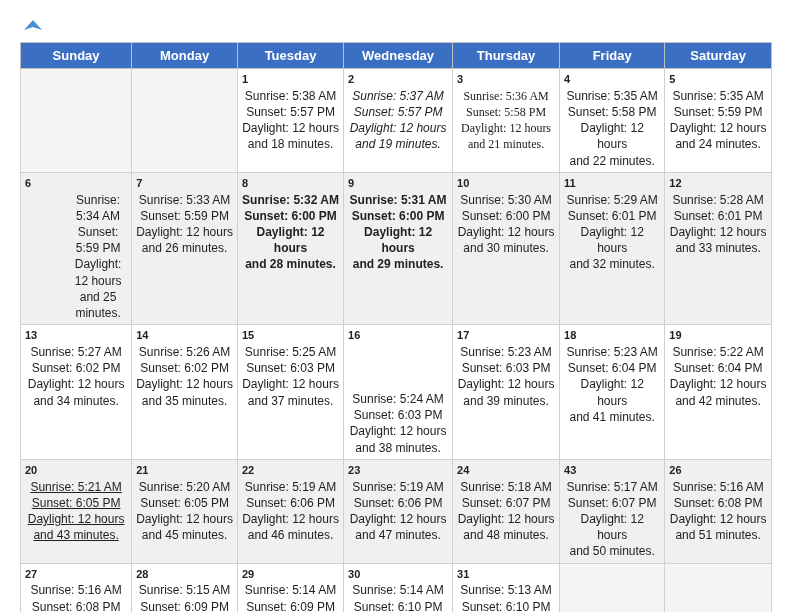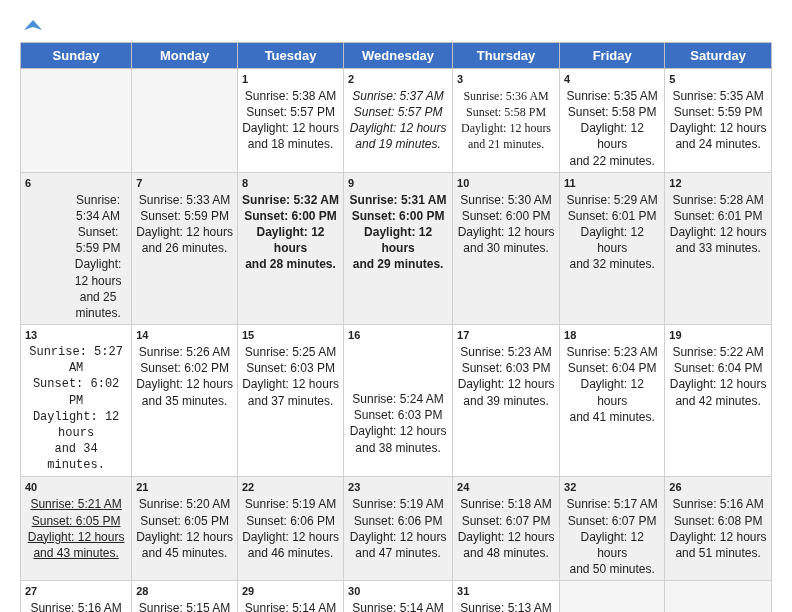--- a/index.html
+++ b/index.html
@@ -205,21 +205,21 @@
             <span class="day-num">12</span>
             <div class="day-info" style="white-space: pre-line;">Sunrise: 5:28 AM
 Sunset: 6:01 PM
 Daylight: 12 hours
 and 33 minutes.</div>
           </td>
         </tr>
         <tr>
           <td>
             <span class="day-num">13</span>
-            <div class="day-info" style="white-space: pre-line; font-family: Liberation Mono, monospace;">Sunrise: 5:27 AM
+            <div class="day-info" style="white-space: pre-line;">Sunrise: 5:27 AM
 Sunset: 6:02 PM
 Daylight: 12 hours
 and 34 minutes.</div>
           </td>
           <td>
             <span class="day-num">14</span>
             <div class="day-info" style="white-space: pre-line;">Sunrise: 5:26 AM
 Sunset: 6:02 PM
 Daylight: 12 hours
 and 35 minutes.</div>
@@ -255,21 +255,21 @@
           <td>
             <span class="day-num">19</span>
             <div class="day-info" style="white-space: pre-line;">Sunrise: 5:22 AM
 Sunset: 6:04 PM
 Daylight: 12 hours
 and 42 minutes.</div>
           </td>
         </tr>
         <tr class="row-shaded">
           <td>
-            <span class="day-num">40</span>
+            <span class="day-num">20</span>
             <div class="day-info" style="white-space: pre-line; text-decoration: underline;">Sunrise: 5:21 AM
 Sunset: 6:05 PM
 Daylight: 12 hours
 and 43 minutes.</div>
           </td>
           <td>
             <span class="day-num">21</span>
             <div class="day-info" style="white-space: pre-line;">Sunrise: 5:20 AM
 Sunset: 6:05 PM
 Daylight: 12 hours
@@ -290,21 +290,21 @@
 and 47 minutes.</div>
           </td>
           <td>
             <span class="day-num">24</span>
             <div class="day-info" style="white-space: pre-line;">Sunrise: 5:18 AM
 Sunset: 6:07 PM
 Daylight: 12 hours
 and 48 minutes.</div>
           </td>
           <td>
-            <span class="day-num">32</span>
+            <span class="day-num">43</span>
             <div class="day-info" style="white-space: pre-line;">Sunrise: 5:17 AM
 Sunset: 6:07 PM
 Daylight: 12 hours
 and 50 minutes.</div>
           </td>
           <td>
             <span class="day-num">26</span>
             <div class="day-info" style="white-space: pre-line;">Sunrise: 5:16 AM
 Sunset: 6:08 PM
 Daylight: 12 hours

